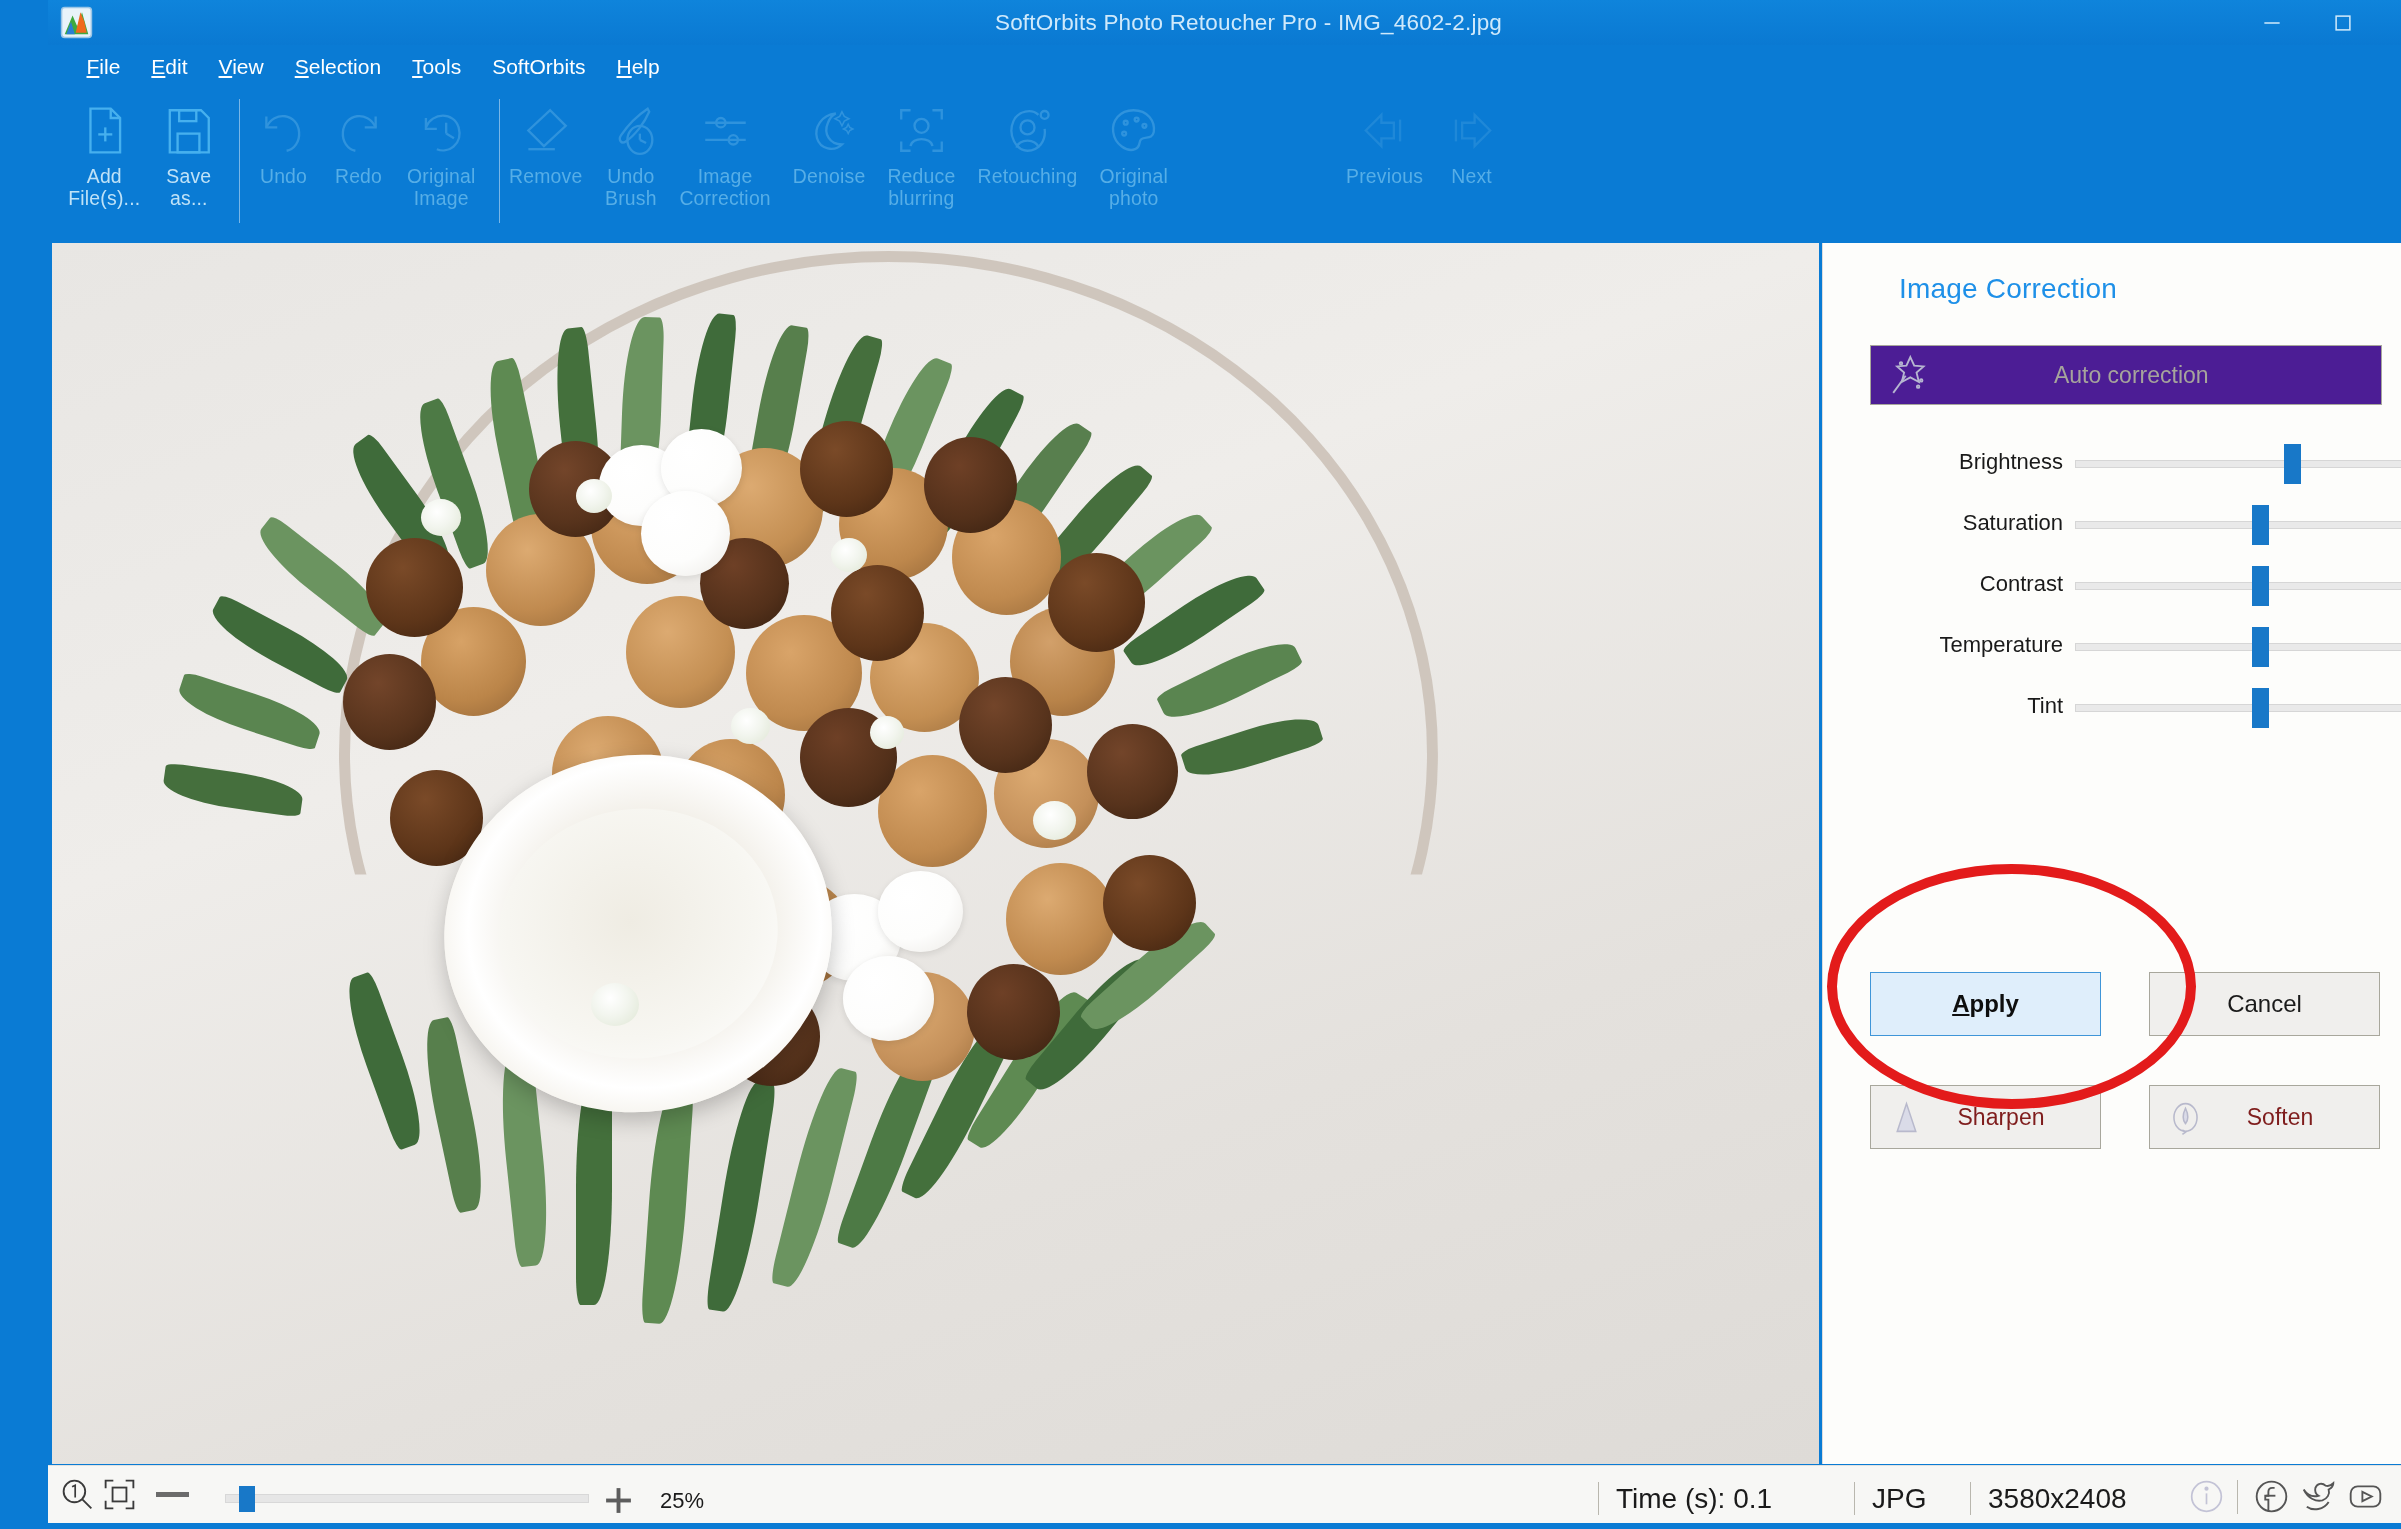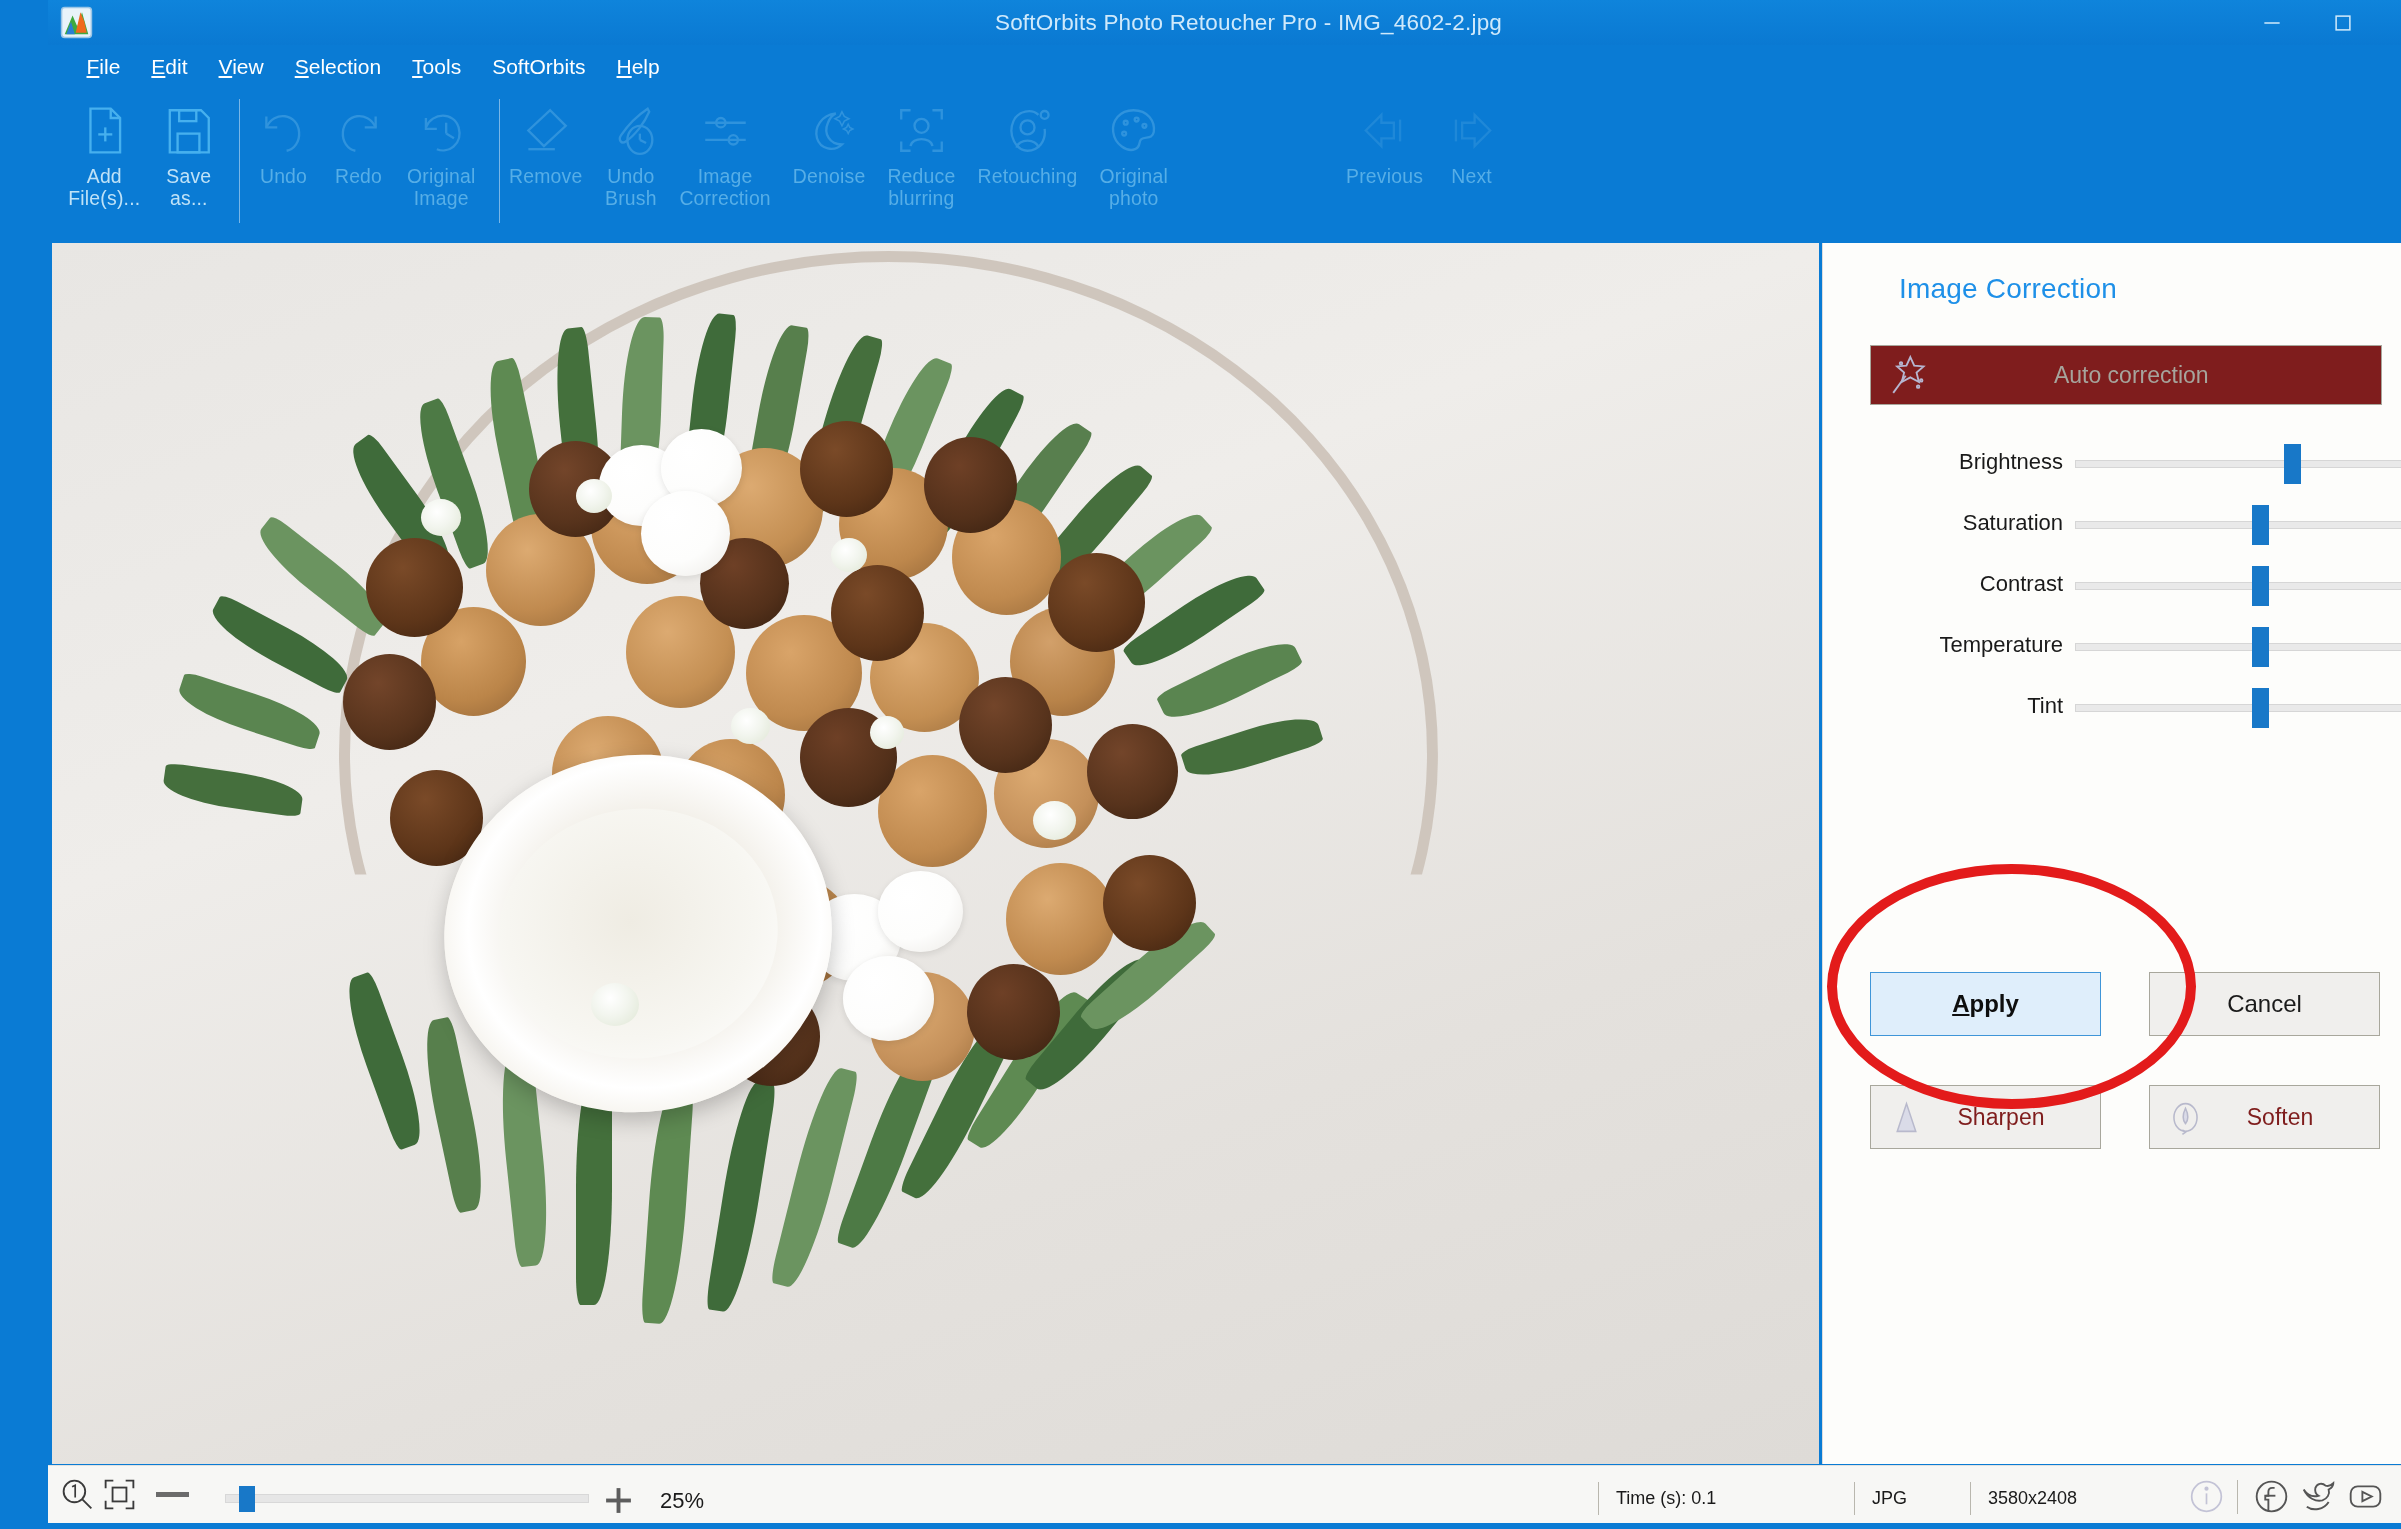--- a/index.html
+++ b/index.html
@@ -50,21 +50,21 @@
   .bloom{position:absolute;border-radius:50%;background:radial-gradient(circle at 40% 35%,#ffffff 0%,#f2f5ee 45%,#dfe6d4 100%);}
   .coconut{position:absolute;left:256px;top:512px;width:388px;height:357px;border-radius:50%;
     background:radial-gradient(ellipse at 52% 48%,#f6f4ef 0%,#f2efe8 42%,#ffffff 62%,#f7f5f0 72%,#6b4a2c 88%,#44301c 100%);
     box-shadow:0 7.8px 22px rgba(0,0,0,.22);transform:rotate(-8deg);}
   .coconut:after{content:"";position:absolute;left:14%;top:15%;width:72%;height:70%;border-radius:50%;
     background:radial-gradient(ellipse at 48% 45%,#efece3 0%,#f7f6f1 60%,#ffffff 100%);}
 
   
   .panel{position:absolute;left:1774px;top:243px;width:624px;height:1221px;background:#fdfdfb;border-left:1.6px solid #dcdcdc;}
   .panel-title{position:absolute;left:76px;top:29.5px;color:#1e90e8;font-size:28px;letter-spacing:0.2px;}
-  .autobtn{position:absolute;left:47px;top:102px;width:512px;height:60px;background:#7f1d1d;border:1.6px solid #a8a79c;
+  .autobtn{position:absolute;left:47px;top:102px;width:512px;height:60px;background:#4c1d95;border:1.6px solid #a8a79c;
     display:flex;align-items:center;box-sizing:border-box;}
   .autobtn .wand{margin-left:15.5px;width:42px;height:42px;}
   .autobtn .autolabel{flex:1;text-align:center;color:#a6a49c;font-size:23px;margin-right:47px;}
 
   .sliders{position:absolute;left:0;top:194px;width:624px;}
   .srow{position:relative;height:61px;}
   .slabel{position:absolute;right:384px;top:12.4px;color:#1a1a1a;font-size:22px;white-space:nowrap;}
   .strack{position:absolute;left:252px;top:23px;width:372px;height:7.8px;background:#e9e9e9;border:0.8px solid #d6d6d6;box-sizing:border-box;}
   .sthumb{position:absolute;top:7px;width:17px;height:40px;background:#1878c8;}
 
@@ -83,21 +83,21 @@
 
   
   .statusbar{position:absolute;left:0;top:1465px;width:2401px;height:58px;background:#f7f7f5;border-top:1.6px solid #e2e2e0;}
   .zoomgrp{position:absolute;left:11px;top:6.2px;display:flex;align-items:center;height:45px;}
   .zicon{width:37px;height:37px;margin-right:4.7px;}
   .zminus{width:33px;height:4.7px;background:#6b6b6b;margin:0 11px 0 14px;}
   .ztrack{position:absolute;left:177px;top:28px;width:364px;height:9.3px;background:#e6e6e6;border:0.8px solid #d8d8d8;box-sizing:border-box;}
   .zthumb{position:absolute;left:191px;top:20px;width:15.5px;height:26px;background:#1878c8;}
   .zplus{position:absolute;left:555px;top:18.6px;width:31px;height:31px;}
   .zval{position:absolute;left:612px;top:22px;color:#1a1a1a;font-size:22px;}
-  .sfield{position:absolute;top:15.5px;color:#1a1a1a;font-size:18px;padding-left:17px;border-left:1.6px solid #b9b7ae;height:33px;line-height:33px;}
+  .sfield{position:absolute;top:15.5px;color:#1a1a1a;font-size:28px;padding-left:17px;border-left:1.6px solid #b9b7ae;height:33px;line-height:33px;}
   .social{position:absolute;right:64px;top:11px;display:flex;align-items:center;height:39px;}
   .social .sic{width:39px;height:39px;margin-left:7.8px;}
   .vsep{width:1.6px;height:34px;background:#b9b7ae;margin:0 6.2px 0 11px;}
   .grip{position:absolute;right:15.5px;bottom:11px;width:26px;height:26px;}
   .grip i{position:absolute;width:5.4px;height:5.4px;background:#b8b49f;border-radius:0.8px;}
   .bottomedge{position:absolute;left:0;top:1523px;width:2401px;height:6.2px;background:#0a7bd4;}
   .leftedge{position:absolute;left:0;top:240px;width:3.9px;height:1225px;background:#0a7bd4;}
   .rightedge{position:absolute;left:2398px;top:240px;width:3.9px;height:1225px;background:#0a7bd4;}
 </style>
 </head>

